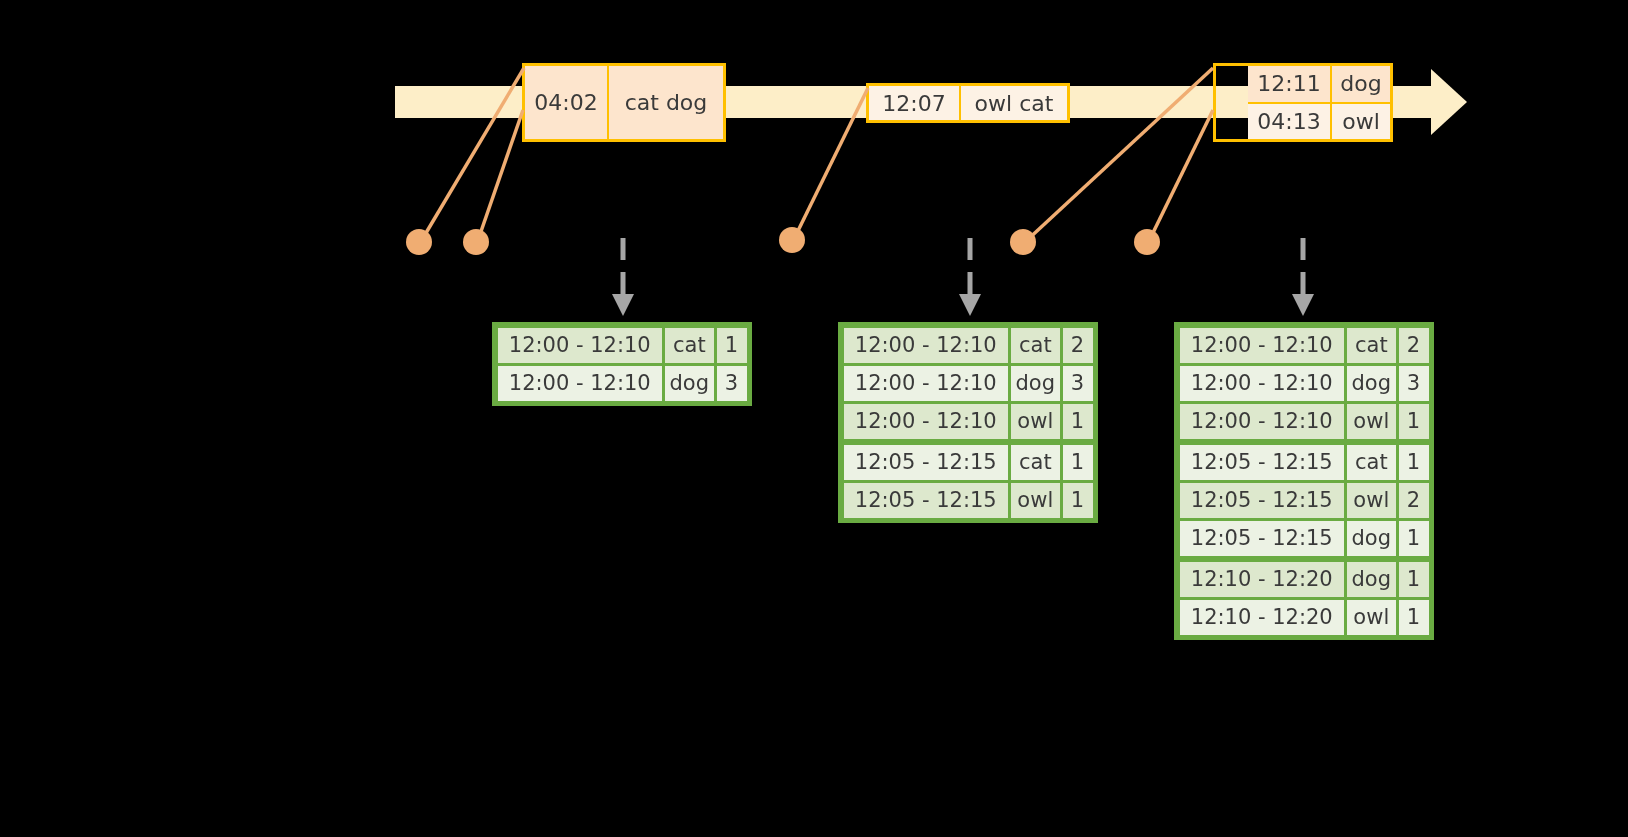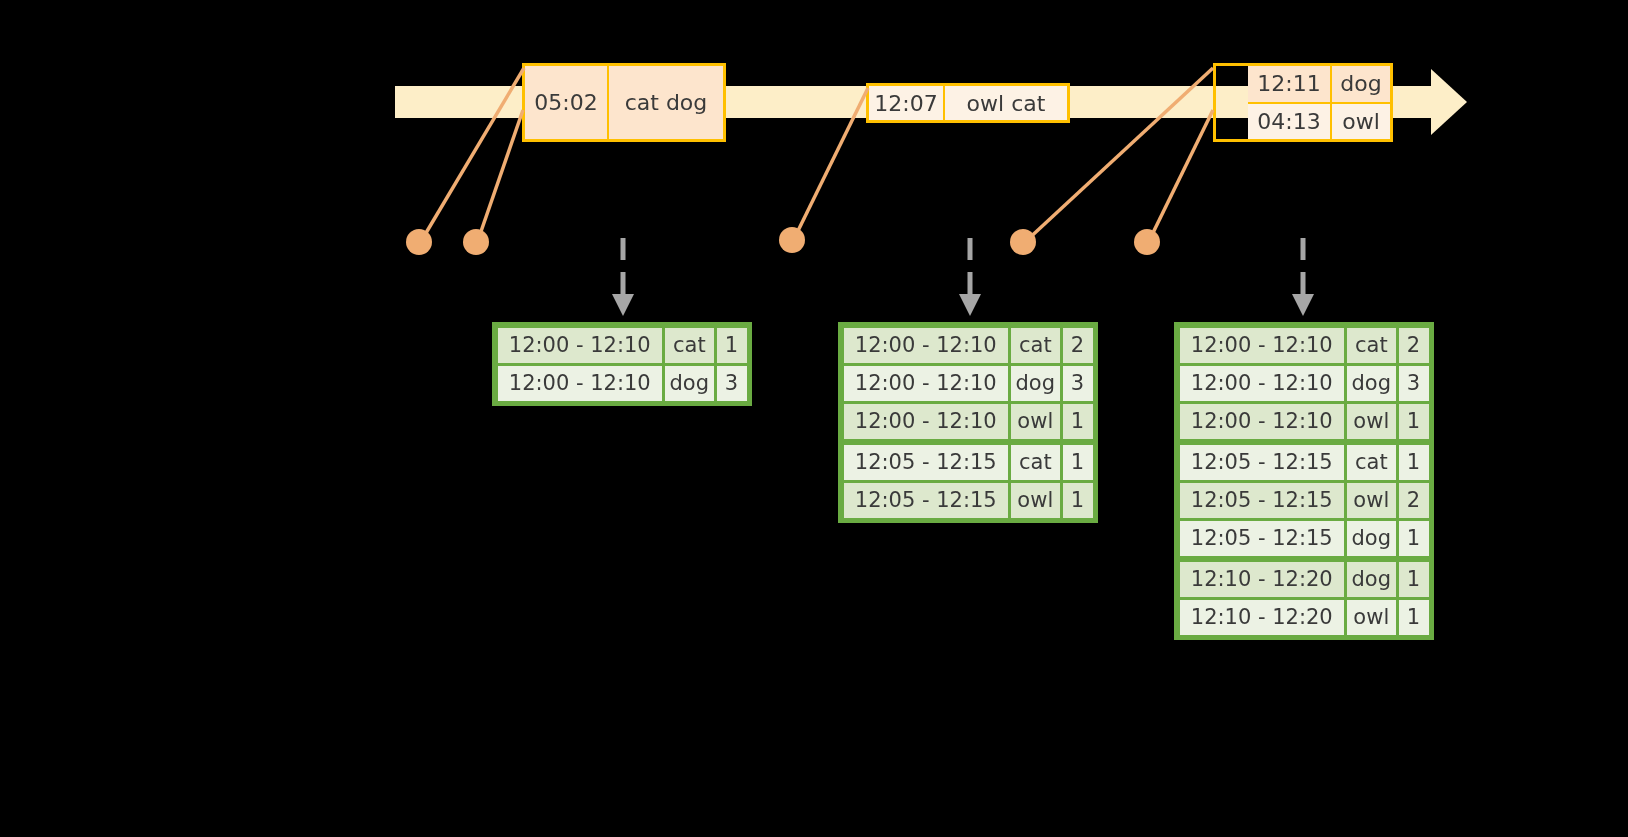--- a/index.html
+++ b/index.html
@@ -42,28 +42,28 @@
 </head>
 <body>
 
 <div id="stage">
 
   <div class="tl-bar" style="left:395px;top:86px;width:1044px;height:32px;"></div>
   <div class="tl-arrow" style="left:1431px;top:69px;"></div>
 
   <div class="ebox" style="left:522px;top:63px;width:204px;height:79px;">
     <div class="erow">
-      <div class="ecell time shade-a" style="width:84px;">05:02</div>
+      <div class="ecell time shade-a" style="width:84px;">04:02</div>
       <div class="ecell shade-a" style="flex:1;">cat dog</div>
     </div>
   </div>
 
   <div class="ebox" style="left:866px;top:83px;width:204px;height:40px;">
     <div class="erow">
-      <div class="ecell time shade-b" style="width:76px;">12:07</div>
+      <div class="ecell time shade-b" style="width:92px;">12:07</div>
       <div class="ecell shade-b" style="flex:1;">owl cat</div>
     </div>
   </div>
 
   <div class="ebox" style="left:1213px;top:63px;width:180px;height:79px;padding-left:32px;">
     <div class="erow">
       <div class="ecell time shade-a" style="width:84px;">12:11</div>
       <div class="ecell shade-a" style="flex:1;">dog</div>
     </div>
     <div class="erow">

